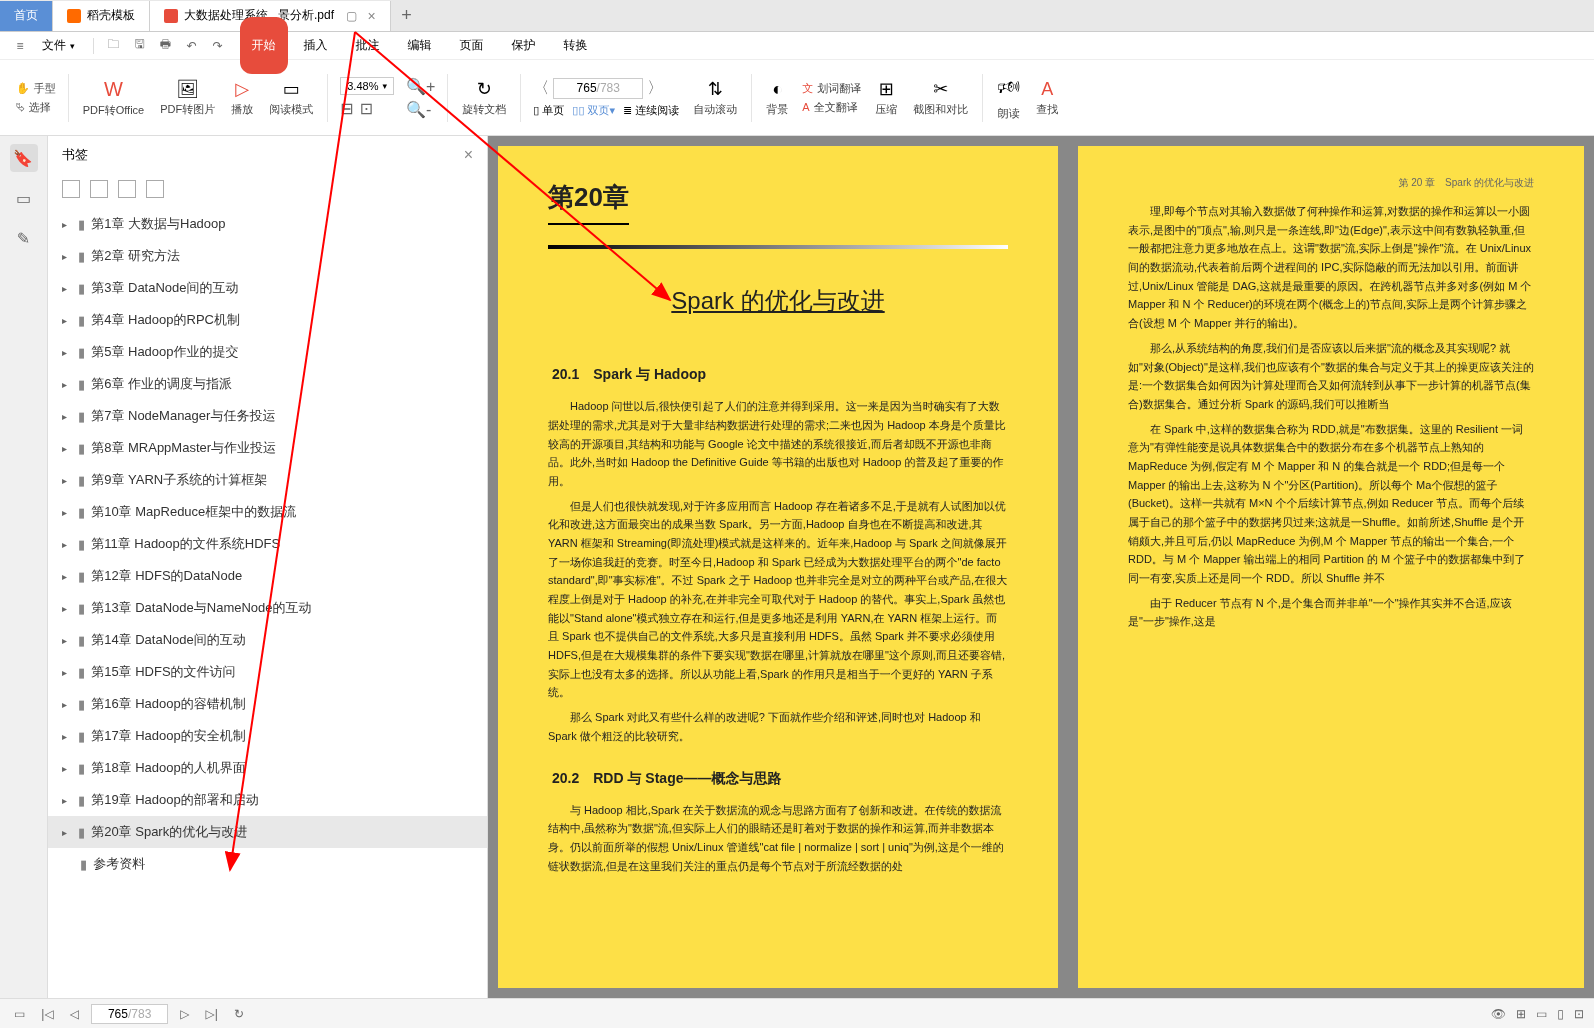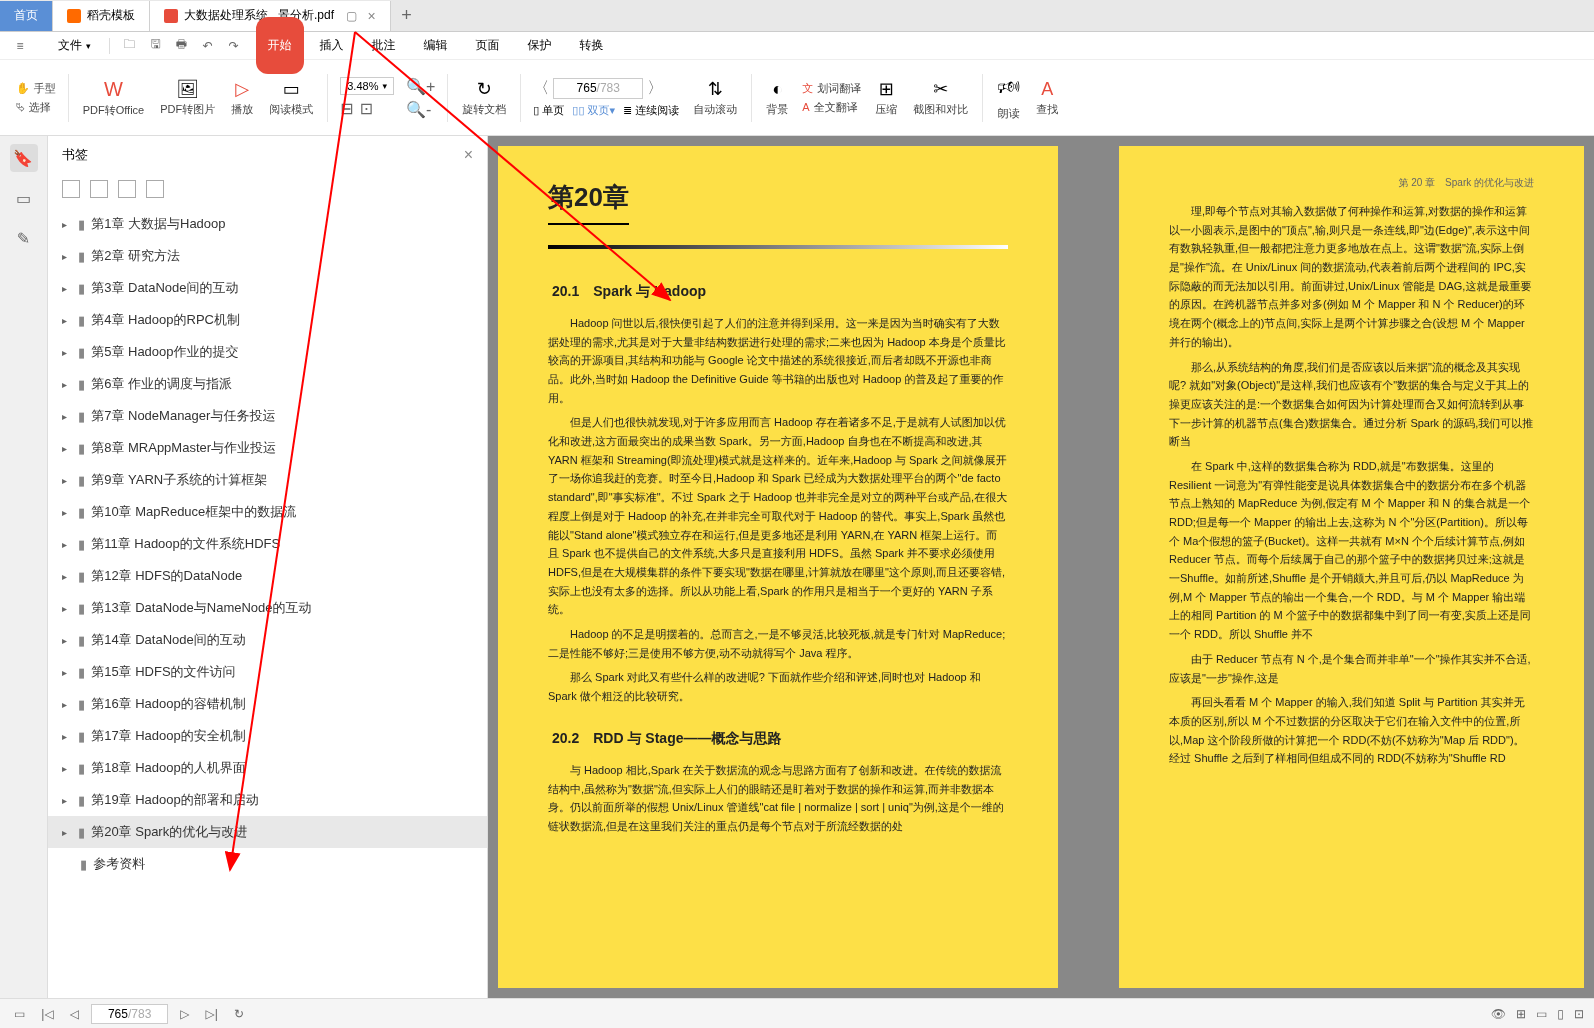--- a/index.html
+++ b/index.html
@@ -14,21 +14,21 @@
 .tab-icon { width: 14px; height: 14px; }
 .tab-icon.red { background: #e74c3c; border-radius: 2px; }
 .tab-icon.orange { background: #ff6a00; border-radius: 2px; }
 .tab-close { color: #888; font-size: 14px; margin-left: 4px; }
 .tab-add { width: 32px; text-align: center; font-size: 18px; color: #666; cursor: pointer; }
 
 
 .menu-bar { height: 28px; background: #fff; display: flex; align-items: center; padding: 0 10px; gap: 4px; font-size: 12px; border-bottom: 1px solid #eee; }
 .menu-icon-group { display: flex; gap: 6px; align-items: center; margin-right: 8px; }
 .menu-btn { width: 20px; height: 20px; display: flex; align-items: center; justify-content: center; color: #666; cursor: pointer; }
-.menu-file { display: flex; align-items: center; gap: 4px; padding: 0 8px; cursor: pointer; margin-left: 16px; }
+.menu-file { display: flex; align-items: center; gap: 4px; padding: 0 8px; cursor: pointer; }
 .menu-divider { width: 1px; height: 16px; background: #ddd; margin: 0 6px; }
 .menu-item { padding: 20px 12px; cursor: pointer; }
 .menu-item.active { background: #e74c3c; color: #fff; border-radius: 12px; }
 
 
 .toolbar { height: 76px; background: #fff; display: flex; align-items: center; padding: 0 10px; border-bottom: 1px solid #ddd; }
 .tool-group { display: flex; flex-direction: column; align-items: center; padding: 0 8px; gap: 2px; }
 .tool-label { font-size: 11px; color: #444; }
 .tool-label-small { font-size: 11px; color: #444; display: flex; align-items: center; gap: 4px; }
 .tool-vdiv { width: 1px; height: 48px; background: #e5e5e5; margin: 0 6px; }
@@ -52,21 +52,21 @@
 .bm-list { flex: 1; overflow-y: auto; padding: 4px 0; }
 .bm-item { display: flex; align-items: center; padding: 7px 14px; font-size: 13px; color: #333; cursor: pointer; gap: 6px; }
 .bm-item.selected { background: #e8e8e8; }
 .bm-arrow { width: 10px; display: inline-block; color: #666; font-size: 10px; }
 .bm-bookicon { color: #888; }
 .bm-sub { padding-left: 32px; }
 
 .doc-view { flex: 1; background: #888; display: flex; gap: 20px; padding: 10px; overflow: hidden; position: relative; }
 .page { background: #fde047; padding: 28px 50px; font-size: 12px; line-height: 1.8; color: #222; overflow: hidden; }
 .page1 { width: 560px; flex-shrink: 0; }
-.page2 { flex: 1; margin-left: 41px; }
+.page2 { flex: 1; }
 .chapter-box { border-bottom: 2px solid #000; display: inline-block; padding-bottom: 2px; margin-bottom: 20px; }
 .chapter-num { font-size: 26px; font-weight: bold; }
 .chapter-title { font-size: 24px; text-align: center; margin: 20px 0 40px; text-decoration: underline; }
 .section-h { font-size: 14px; font-weight: bold; margin: 20px 4px 10px; }
 .para { text-indent: 2em; margin-bottom: 6px; font-size: 11px; line-height: 1.7; }
 .page-header-small { font-size: 10px; text-align: right; color: #666; margin-bottom: 10px; }
 
 
 .status-bar { height: 30px; background: #f5f5f5; border-top: 1px solid #ddd; display: flex; align-items: center; padding: 0 10px; font-size: 12px; justify-content: space-between; }
 .status-left { display: flex; align-items: center; gap: 8px; }
@@ -339,35 +339,34 @@
           <span class="bm-bookicon">▮</span>
           <span>参考资料</span>
         </div>
       </div>
   </div>
 
   <div class="doc-view">
     <div class="page page1">
       <div class="chapter-box"><span class="chapter-num">第20章</span></div>
       <div style="background:linear-gradient(90deg,#000,#fff);height:4px;margin-bottom:30px;"></div>
+      <div class="chapter-title">Spark 的优化与改进</div>
       <div class="section-h">20.1　Spark 与 Hadoop</div>
       <p class="para">Hadoop 问世以后,很快便引起了人们的注意并得到采用。这一来是因为当时确实有了大数据处理的需求,尤其是对于大量非结构数据进行处理的需求;二来也因为 Hadoop 本身是个质量比较高的开源项目,其结构和功能与 Google 论文中描述的系统很接近,而后者却既不开源也非商品。此外,当时如 Hadoop the Definitive Guide 等书籍的出版也对 Hadoop 的普及起了重要的作用。</p>
       <p class="para">但是人们也很快就发现,对于许多应用而言 Hadoop 存在着诸多不足,于是就有人试图加以优化和改进,这方面最突出的成果当数 Spark。另一方面,Hadoop 自身也在不断提高和改进,其 YARN 框架和 Streaming(即流处理)模式就是这样来的。近年来,Hadoop 与 Spark 之间就像展开了一场你追我赶的竞赛。时至今日,Hadoop 和 Spark 已经成为大数据处理平台的两个"de facto standard",即"事实标准"。不过 Spark 之于 Hadoop 也并非完全是对立的两种平台或产品,在很大程度上倒是对于 Hadoop 的补充,在并非完全可取代对于 Hadoop 的替代。事实上,Spark 虽然也能以"Stand alone"模式独立存在和运行,但是更多地还是利用 YARN,在 YARN 框架上运行。而且 Spark 也不提供自己的文件系统,大多只是直接利用 HDFS。虽然 Spark 并不要求必须使用 HDFS,但是在大规模集群的条件下要实现"数据在哪里,计算就放在哪里"这个原则,而且还要容错,实际上也没有太多的选择。所以从功能上看,Spark 的作用只是相当于一个更好的 YARN 子系统。</p>
-      <p class="para">Hadoop 的不足是明摆着的。总而言之,一是不够灵活,比较死板,就是专门针对 MapReduce;二是性能不够好;三是使用不够方便,动不动就得写个 Java 程序。</p>
       <p class="para">那么 Spark 对此又有些什么样的改进呢? 下面就作些介绍和评述,同时也对 Hadoop 和 Spark 做个粗泛的比较研究。</p>
       <div class="section-h">20.2　RDD 与 Stage——概念与思路</div>
       <p class="para">与 Hadoop 相比,Spark 在关于数据流的观念与思路方面有了创新和改进。在传统的数据流结构中,虽然称为"数据"流,但实际上人们的眼睛还是盯着对于数据的操作和运算,而并非数据本身。仍以前面所举的假想 Unix/Linux 管道线"cat file | normalize | sort | uniq"为例,这是个一维的链状数据流,但是在这里我们关注的重点仍是每个节点对于所流经数据的处</p>
     </div>
     <div class="page page2">
       <div class="page-header-small">第 20 章　Spark 的优化与改进</div>
       <p class="para">理,即每个节点对其输入数据做了何种操作和运算,对数据的操作和运算以一小圆表示,是图中的"顶点",输,则只是一条连线,即"边(Edge)",表示这中间有数孰轻孰重,但一般都把注意力更多地放在点上。这谓"数据"流,实际上倒是"操作"流。在 Unix/Linux 间的数据流动,代表着前后两个进程间的 IPC,实际隐蔽的而无法加以引用。前面讲过,Unix/Linux 管能是 DAG,这就是最重要的原因。在跨机器节点并多对多(例如 M 个 Mapper 和 N 个 Reducer)的环境在两个(概念上的)节点间,实际上是两个计算步骤之合(设想 M 个 Mapper 并行的输出)。</p>
       <p class="para">那么,从系统结构的角度,我们们是否应该以后来据"流的概念及其实现呢? 就如"对象(Object)"是这样,我们也应该有个"数据的集合与定义于其上的操更应该关注的是:一个数据集合如何因为计算处理而合又如何流转到从事下一步计算的机器节点(集合)数据集合。通过分析 Spark 的源码,我们可以推断当</p>
       <p class="para">在 Spark 中,这样的数据集合称为 RDD,就是"布数据集。这里的 Resilient 一词意为"有弹性能变是说具体数据集合中的数据分布在多个机器节点上熟知的 MapReduce 为例,假定有 M 个 Mapper 和 N 的集合就是一个 RDD;但是每一个 Mapper 的输出上去,这称为 N 个"分区(Partition)。所以每个 Ma个假想的篮子(Bucket)。这样一共就有 M×N 个个后续计算节点,例如 Reducer 节点。而每个后续属于自己的那个篮子中的数据拷贝过来;这就是一Shuffle。如前所述,Shuffle 是个开销颇大,并且可后,仍以 MapReduce 为例,M 个 Mapper 节点的输出一个集合,一个 RDD。与 M 个 Mapper 输出端上的相同 Partition 的 M 个篮子中的数据都集中到了同一有变,实质上还是同一个 RDD。所以 Shuffle 并不</p>
       <p class="para">由于 Reducer 节点有 N 个,是个集合而并非单"一个"操作其实并不合适,应该是"一步"操作,这是</p>
-      <p class="para">再回头看看 M 个 Mapper 的输入,我们知道 Split 与 Partition 其实并无本质的区别,所以 M 个不过数据的分区取决于它们在输入文件中的位置,所以,Map 这个阶段所做的计算把一个 RDD(不妨(不妨称为"Map 后 RDD")。经过 Shuffle 之后到了样相同但组成不同的 RDD(不妨称为"Shuffle RD</p>
     </div>
   </div>
 </div>
 
 <div class="status-bar">
   <div class="status-left">
     <span class="nav-btn">▭</span>
     <span class="nav-btn">|◁</span>
     <span class="nav-btn">◁</span>
     <span style="border:1px solid #ccc;padding:2px 16px;background:#fff;">

